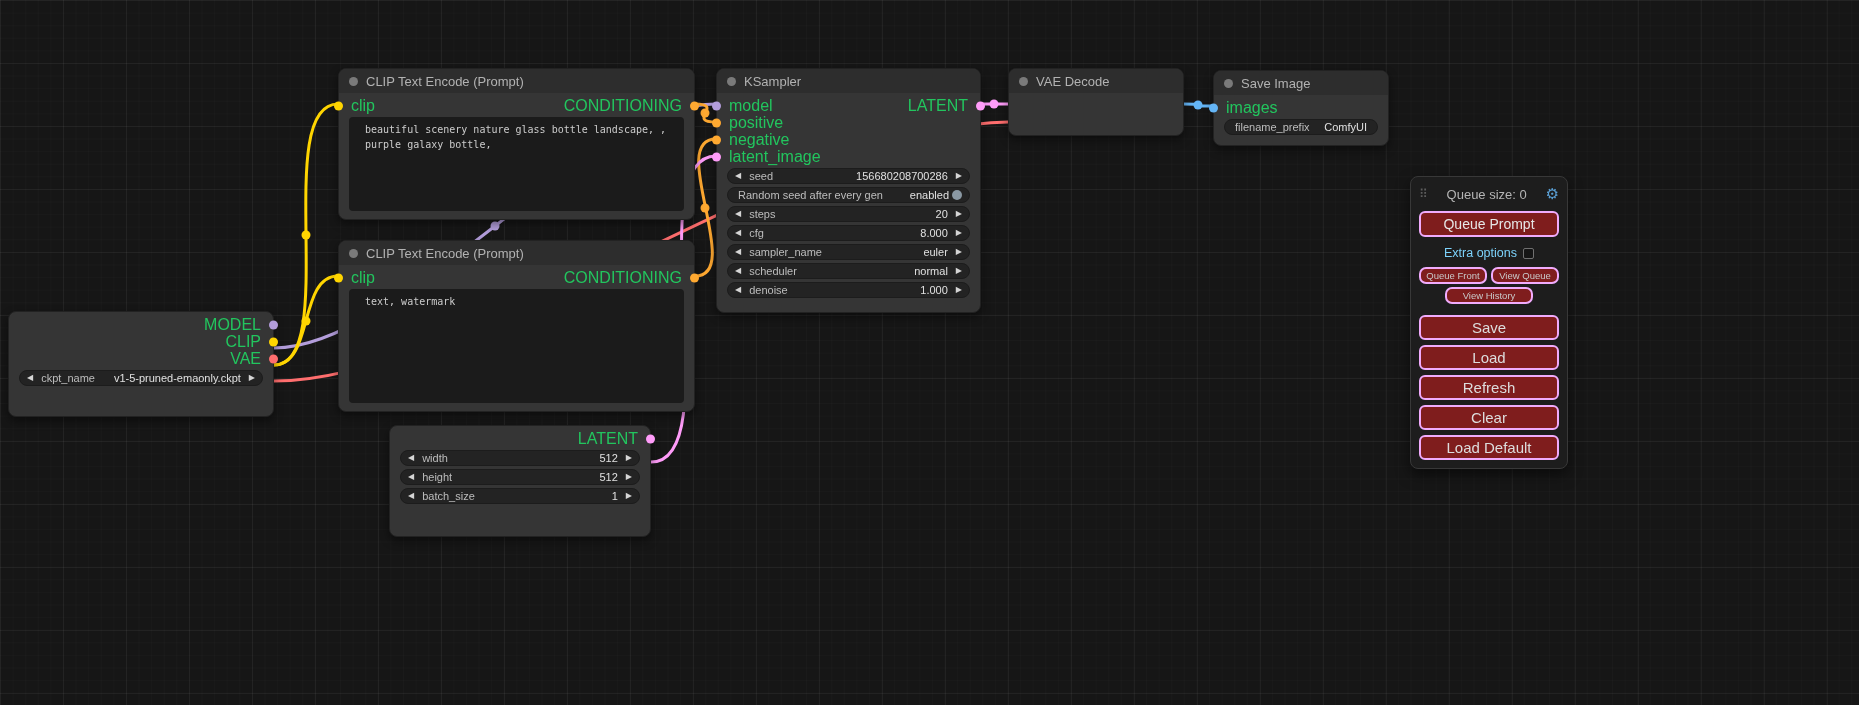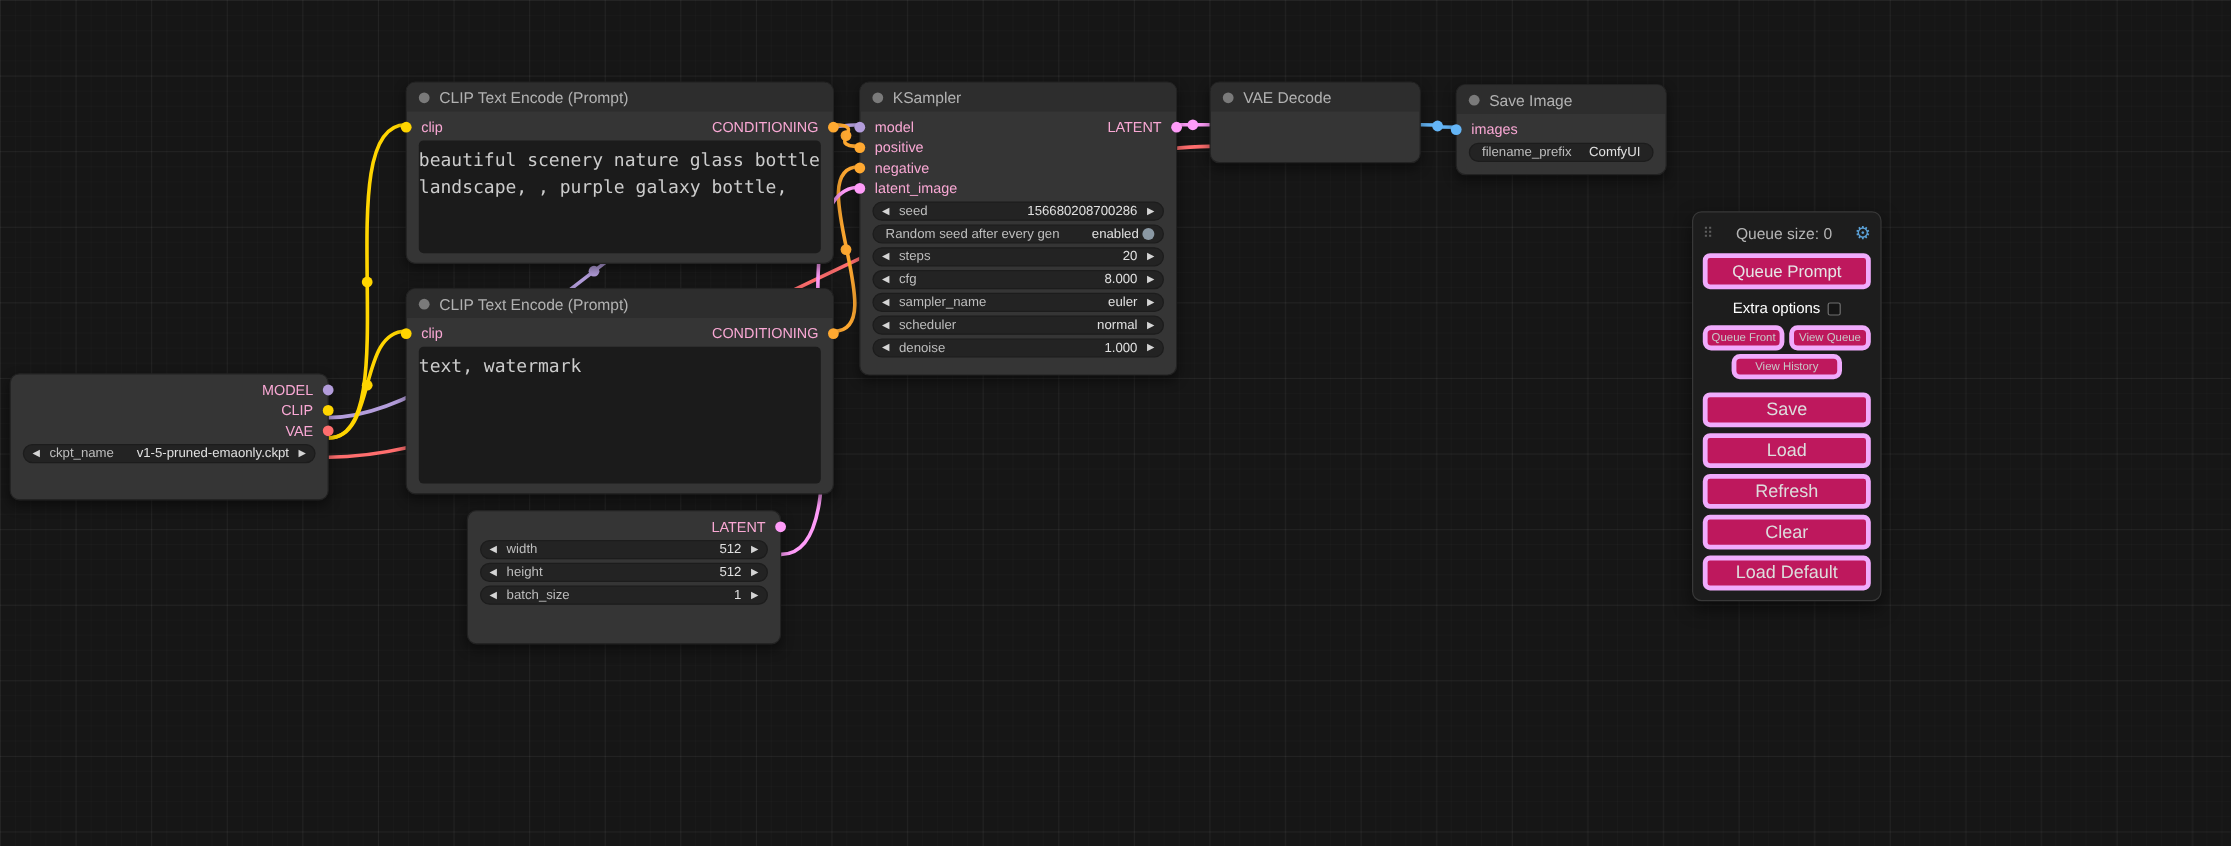--- a/index.html
+++ b/index.html
@@ -20,50 +20,50 @@
   .fk-model{fill:var(--model,#B39DDB)} .fk-clip{fill:var(--clip,#FFD500)}
   .fk-vae{fill:var(--vae,#FF6E6E)} .fk-cond{fill:var(--conditioning,#FFA931)}
   .fk-latent{fill:var(--latent,#FF9CF9)} .fk-image{fill:var(--image,#64B5F6)}
 
   .node{position:absolute;z-index:2;background:#353535;border:1px solid #222;border-radius:8px;
     box-shadow:0 4px 10px rgba(0,0,0,.45);color:#c8c8c8}
   .node-title{height:24px;display:flex;align-items:center;gap:8px;padding:0 10px;background:#2d2d2d;
     border-radius:7px 7px 0 0;font-size:13px;color:#b2b2b2;white-space:nowrap}
   .collapse-dot{width:9px;height:9px;border-radius:50%;background:#7a7a7a;flex:none}
   .node-body{padding-top:4px}
-  .row{position:relative;height:17px;display:flex;align-items:center;padding:0 12px;font-size:12px;color:#f9a8d4;white-space:nowrap}
+  .row{position:relative;height:17px;display:flex;align-items:center;padding:0 12px;font-size:16px;color:#22c55e;white-space:nowrap}
   .row.out{justify-content:flex-end}
   .row.duo{justify-content:space-between}
   .dot{position:absolute;top:50%;width:9px;height:9px;border-radius:50%;transform:translateY(-50%)}
   .dot.inp{left:-5px}.dot.outp{right:-5px}
   .dot.model{background:var(--model,#B39DDB)} .dot.clip{background:var(--clip,#FFD500)}
   .dot.vae{background:var(--vae,#FF6E6E)} .dot.cond{background:var(--conditioning,#FFA931)}
   .dot.latent{background:var(--latent,#FF9CF9)} .dot.image{background:var(--image,#64B5F6)}
   .widget{display:flex;align-items:center;height:16px;margin:3px 10px 0;background:#232323;border:1px solid #1c1c1c;
     border-radius:9px;padding:0 7px;font-size:11px;color:#c4c4c4;white-space:nowrap}
   .widget .arr{font-size:8px;color:#d5d5d5;line-height:1}
   .widget .w-label{margin-left:8px;color:#bdbdbd}
   .widget .w-value{margin-left:auto;margin-right:8px;color:#e0e0e0}
   .widget.no-arrows .w-label{margin-left:3px}
   .widget.no-arrows .w-value{margin-right:3px}
   .toggle-dot{width:10px;height:10px;border-radius:50%;background:var(--toggle,#8a98a3);flex:none}
   .prompt-text{position:absolute;left:10px;right:10px;top:48px;bottom:8px;background:#1b1b1b;border-radius:4px;
-    padding:5px 0;font-family:"DejaVu Sans Mono",monospace;font-size:15px;line-height:1.5;color:#cccccc;
+    padding:5px 16px;font-family:"DejaVu Sans Mono",monospace;font-size:10px;line-height:1.5;color:#cccccc;
     white-space:pre-wrap;overflow:hidden}
 
   .menu{position:absolute;z-index:3;left:1410px;top:176px;width:158px;background:#1d1d1d;border:1px solid #383838;
     border-radius:8px;padding:8px;color:#ccc;box-shadow:0 6px 14px rgba(0,0,0,.5)}
   .menu-header{display:flex;align-items:center;font-size:13px;color:#b5b5b5}
   .drag-handle{color:#5d5d5d;font-size:12px;cursor:move}
   .menu-title{flex:1;text-align:center}
   .gear{color:var(--gear,#5a9fd4);font-size:15px}
-  .menu button{display:block;background:#be185d;border:4px solid #f0abfc;color:#ddd;font-family:inherit;cursor:pointer}
+  .menu button{display:block;background:#7f1d1d;border:2px solid #f0abfc;color:#ddd;font-family:inherit;cursor:pointer}
   button.big{width:100%;margin-top:5px;border-radius:6px;font-size:15px;padding:2px 0}
   button.qp{width:100%;margin-top:8px;border-radius:6px;font-size:14px;padding:3px 0;color:#e6e6e6}
-  .extra-row{display:flex;align-items:center;justify-content:center;gap:6px;margin-top:9px;font-size:12.5px;color:#ffffff}
+  .extra-row{display:flex;align-items:center;justify-content:center;gap:6px;margin-top:9px;font-size:12.5px;color:#7dd3fc}
   .checkbox{width:11px;height:11px;background:#151515;border:1px solid #707070;border-radius:2px}
   .small-row{display:flex;gap:4px;margin-top:7px}
   button.small{flex:1;border-radius:7px;font-size:9.5px;padding:1px 0;color:#c9c9c9}
   .history-row{display:flex;justify-content:center;margin-top:3px;margin-bottom:11px}
   button.small.history{flex:none;padding:1px 16px}
 </style>
 </head>
 <body>
 
 <div class="canvas">

